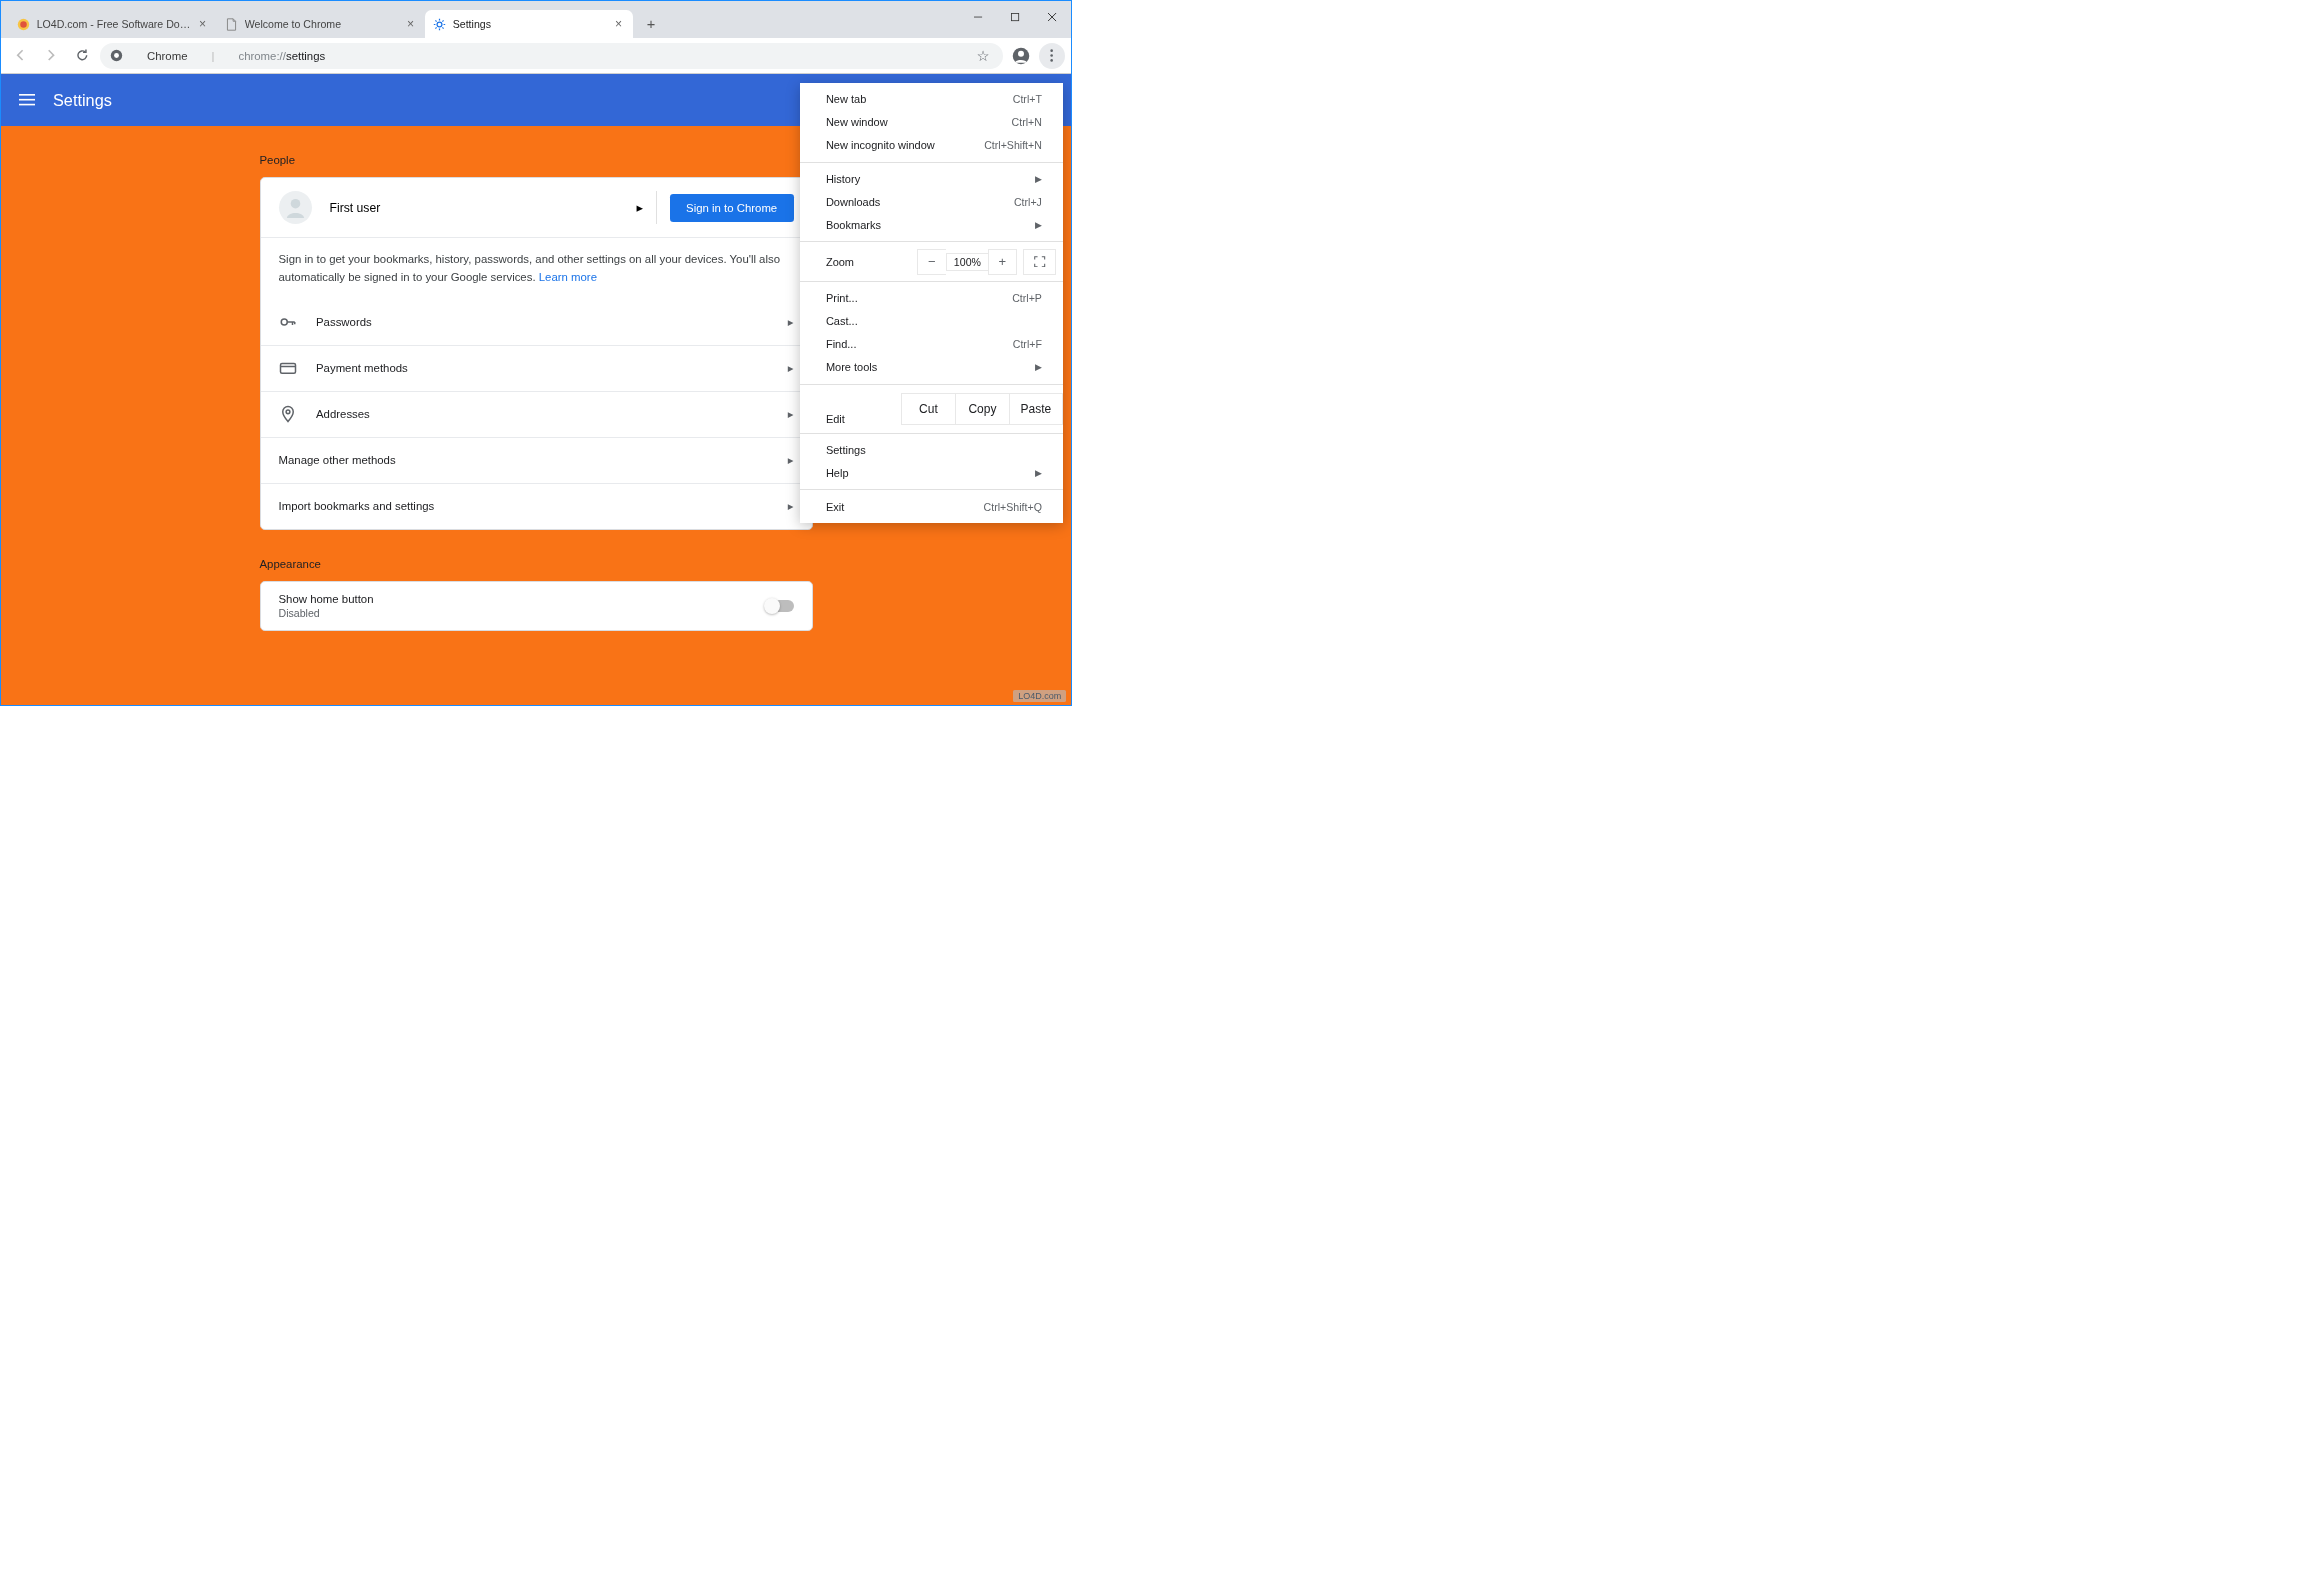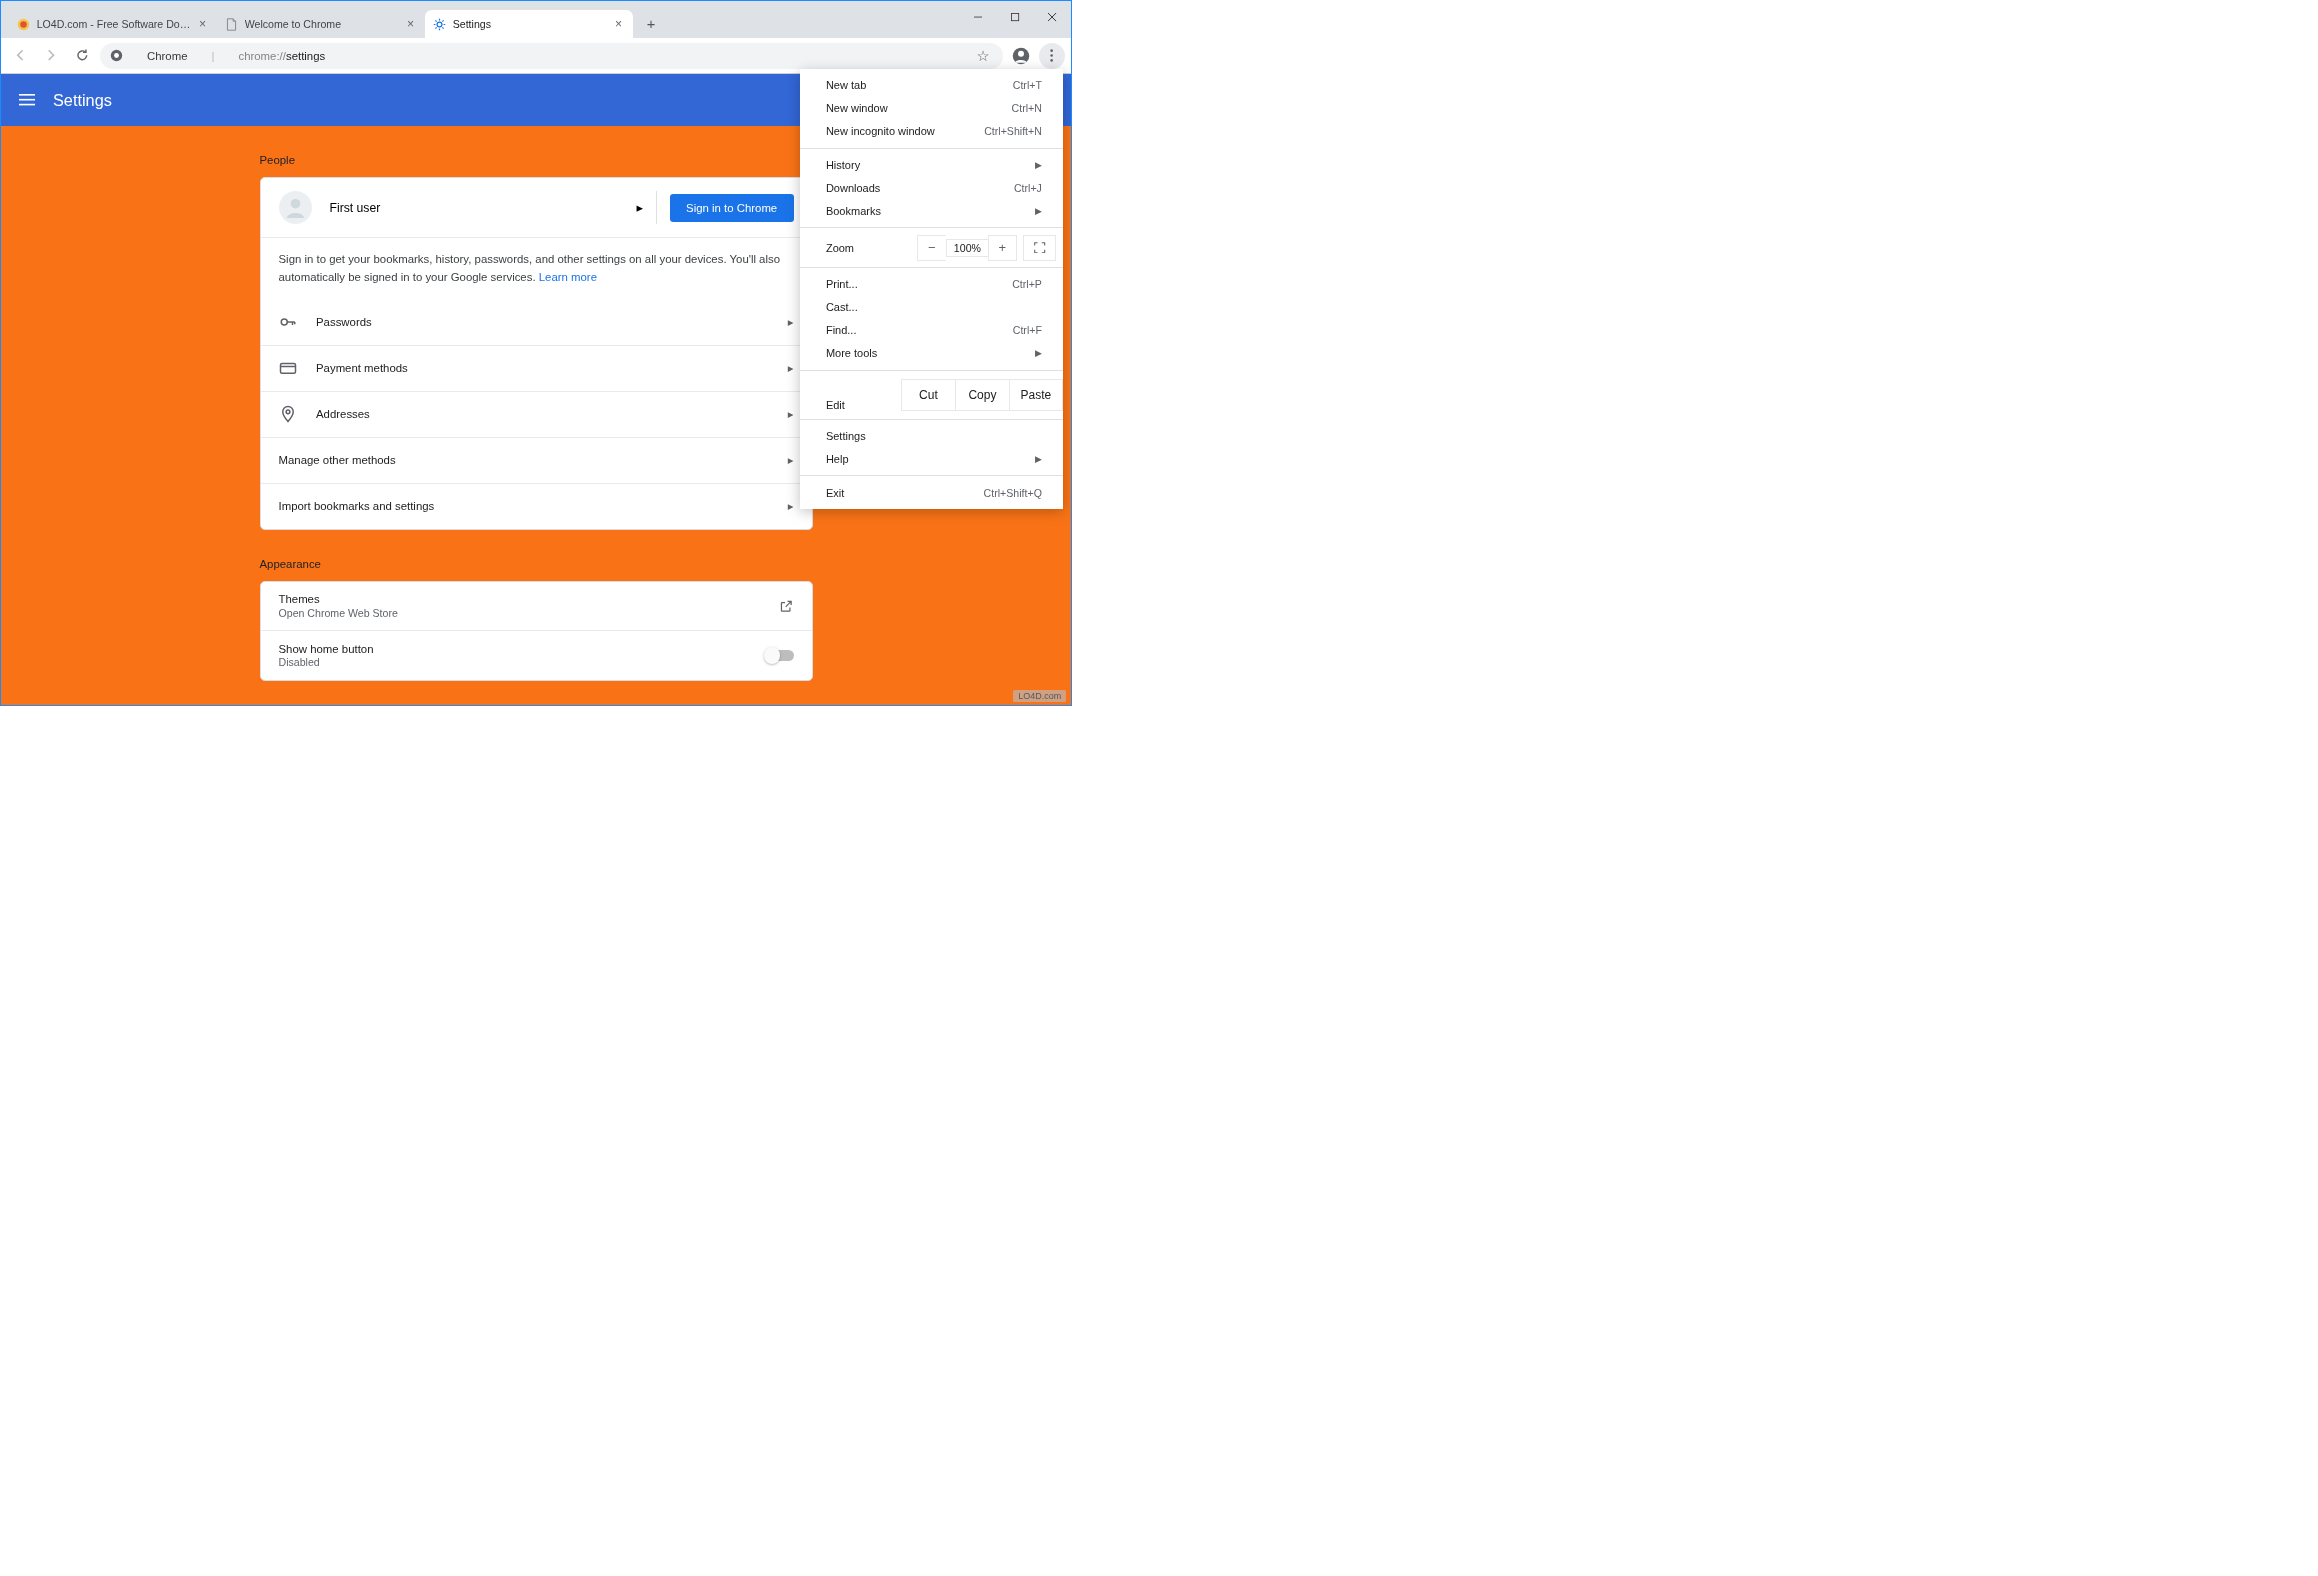--- a/index.html
+++ b/index.html
@@ -53,21 +53,21 @@
 .vdiv { width:0.8px; height:33px; background:#e0e0e0; margin: 0 13px; }
 .signin-btn { background:#1a73e8; color:#fff; border:none; padding: 8.1px 16.3px; border-radius:3.3px; font-size:11.4px; cursor:pointer; white-space:nowrap; }
 .desc-text { padding: 13px 18px; font-size:11.4px; color:#3c4043; line-height:1.5; border-top:0.8px solid #e8eaed; }
 .learn-more { color:#1a73e8; cursor:pointer; }
 .subtext { font-size:10.6px; color:#5f6368; margin-top:1.6px; }
 .open-ext { color:#5f6368; }
 .toggle { width:28px; height:11.4px; background:#bdbdbd; border-radius:8.1px; position:relative; }
 .toggle::after { content:''; position:absolute; left:-1.6px; top:-2.4px; width:16.3px; height:16.3px; background:#fafafa; border-radius:50%; box-shadow:0 0.8px 2.4px rgba(0,0,0,0.3); }
 
 
-.dropdown { position:absolute; top: 68px; right: 8.1px; width: 263px; background:#fff; box-shadow: 0 3.3px 13px rgba(0,0,0,0.25); z-index:100; padding: 4.9px 0; font-size:11px; color:#202124; }
+.dropdown { position:absolute; top: 82px; right: 8.1px; width: 263px; background:#fff; box-shadow: 0 3.3px 13px rgba(0,0,0,0.25); z-index:100; padding: 4.9px 0; font-size:11px; color:#202124; }
 .menu-item { display:flex; align-items:center; justify-content:space-between; padding: 4.9px 21px 4.9px 26px; cursor:pointer; min-height:23px; }
 .menu-shortcut { color:#5f6368; font-size:10.6px; }
 .menu-sep { height:0.8px; background:#e0e0e0; margin: 4.9px 0; }
 .menu-zoom { display:flex; align-items:center; padding: 1.6px 6.5px 1.6px 26px; }
 .zoom-label { flex:1; }
 .zoom-grp { display:flex; align-items:center; }
 .zoom-btn { width:29px; height:26px; border:0.8px solid #e8e8e8; border-right:none; display:flex; align-items:center; justify-content:center; color:#5f6368; cursor:pointer; font-size:13px; }
 .zoom-val { width:42px; height:18px; border:0.8px solid #e8e8e8; border-right:none; display:flex; align-items:center; justify-content:center; font-size:10.6px; }
 .zoom-full { width:33px; height:26px; border:0.8px solid #e8e8e8; display:flex; align-items:center; justify-content:center; margin-left:6.5px; cursor:pointer; color:#5f6368; }
 .menu-edit { display:flex; align-items:flex-end; padding: 3.3px 0 3.3px 26px; }
@@ -251,31 +251,20 @@
       <div class="card-row">
         <span class="row-label">Import bookmarks and settings</span>
         <span class="row-arrow">▸</span>
       </div>
     </div>
 
     <div class="section-title" style="margin-top:28px;">Appearance</div>
     <div class="card">
       <div class="card-row">
         <div class="row-label">
-          <div>Themes</div>
-          <div class="subtext">Open Chrome Web Store</div>
-        </div>
-        <span class="open-ext">
-            <svg width="14.6" height="14.6" viewBox="0 0 24 24">
-              <path d="M14 4h6v6M20 4l-9 9M18 14v5a1 1 0 0 1-1 1H5a1 1 0 0 1-1-1V7a1 1 0 0 1 1-1h5" fill="none" stroke="#5f6368" stroke-width="2"></path>
-            </svg>
-          </span>
-      </div>
-      <div class="card-row">
-        <div class="row-label">
           <div>Show home button</div>
           <div class="subtext">Disabled</div>
         </div>
         <div class="toggle"></div>
       </div>
     </div>
   </div>
 </div>
 
 <div class="dropdown">

